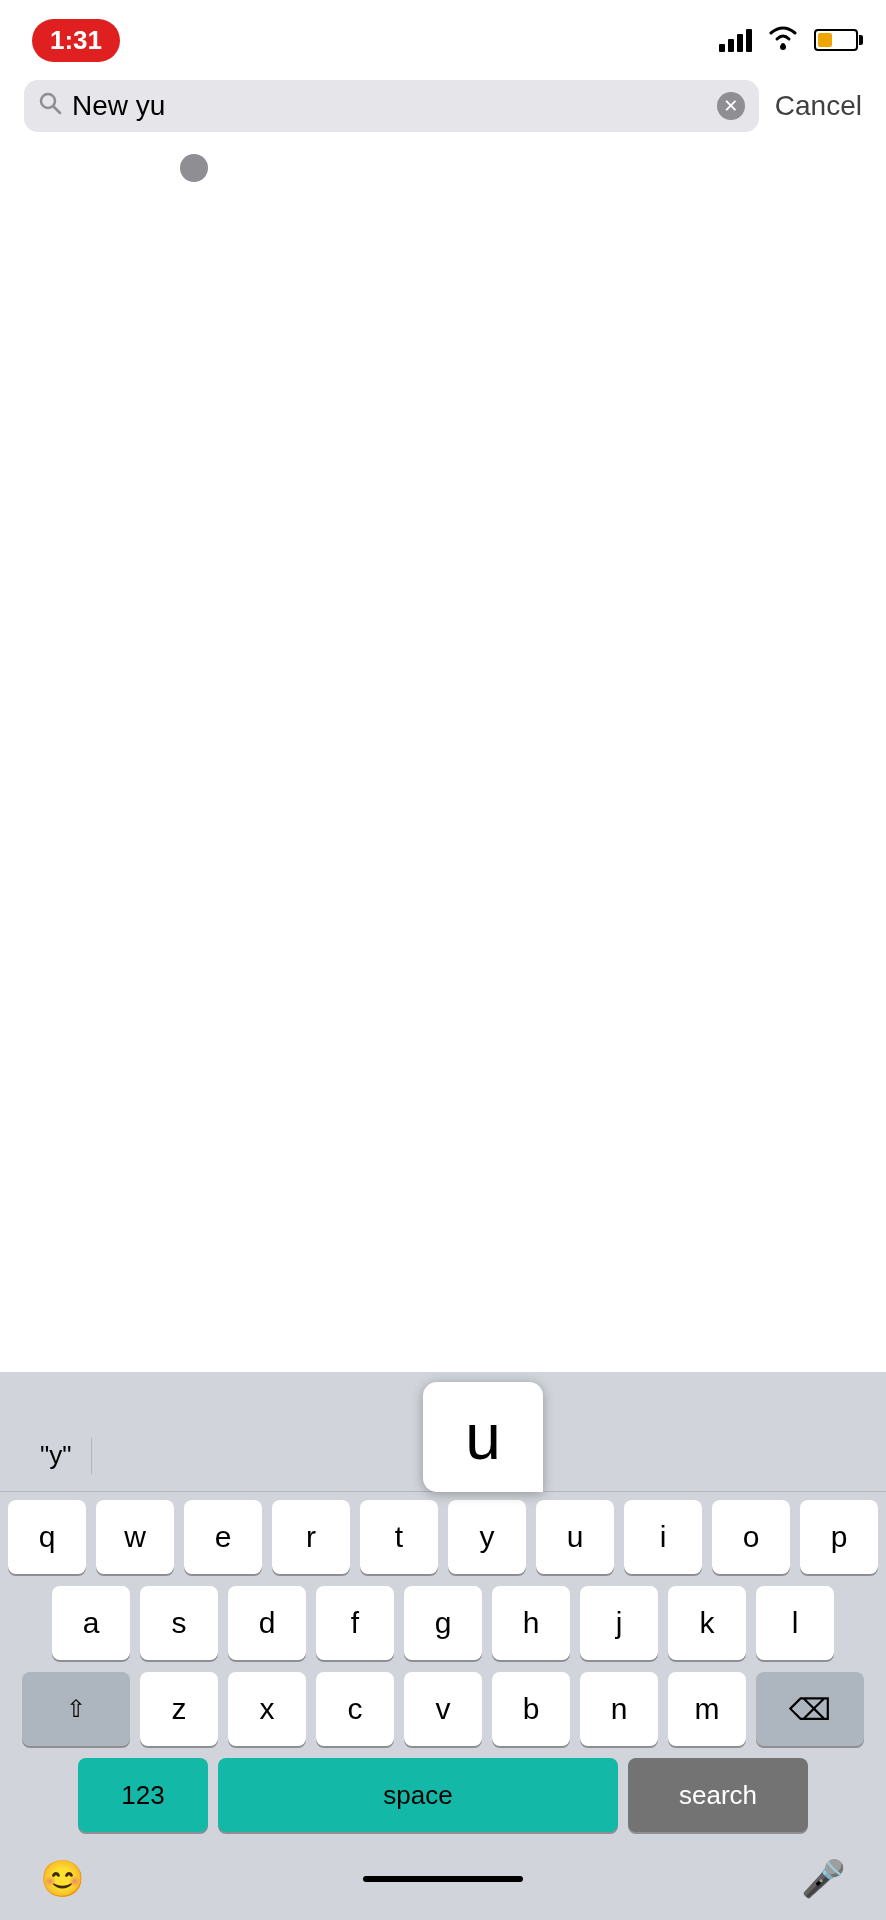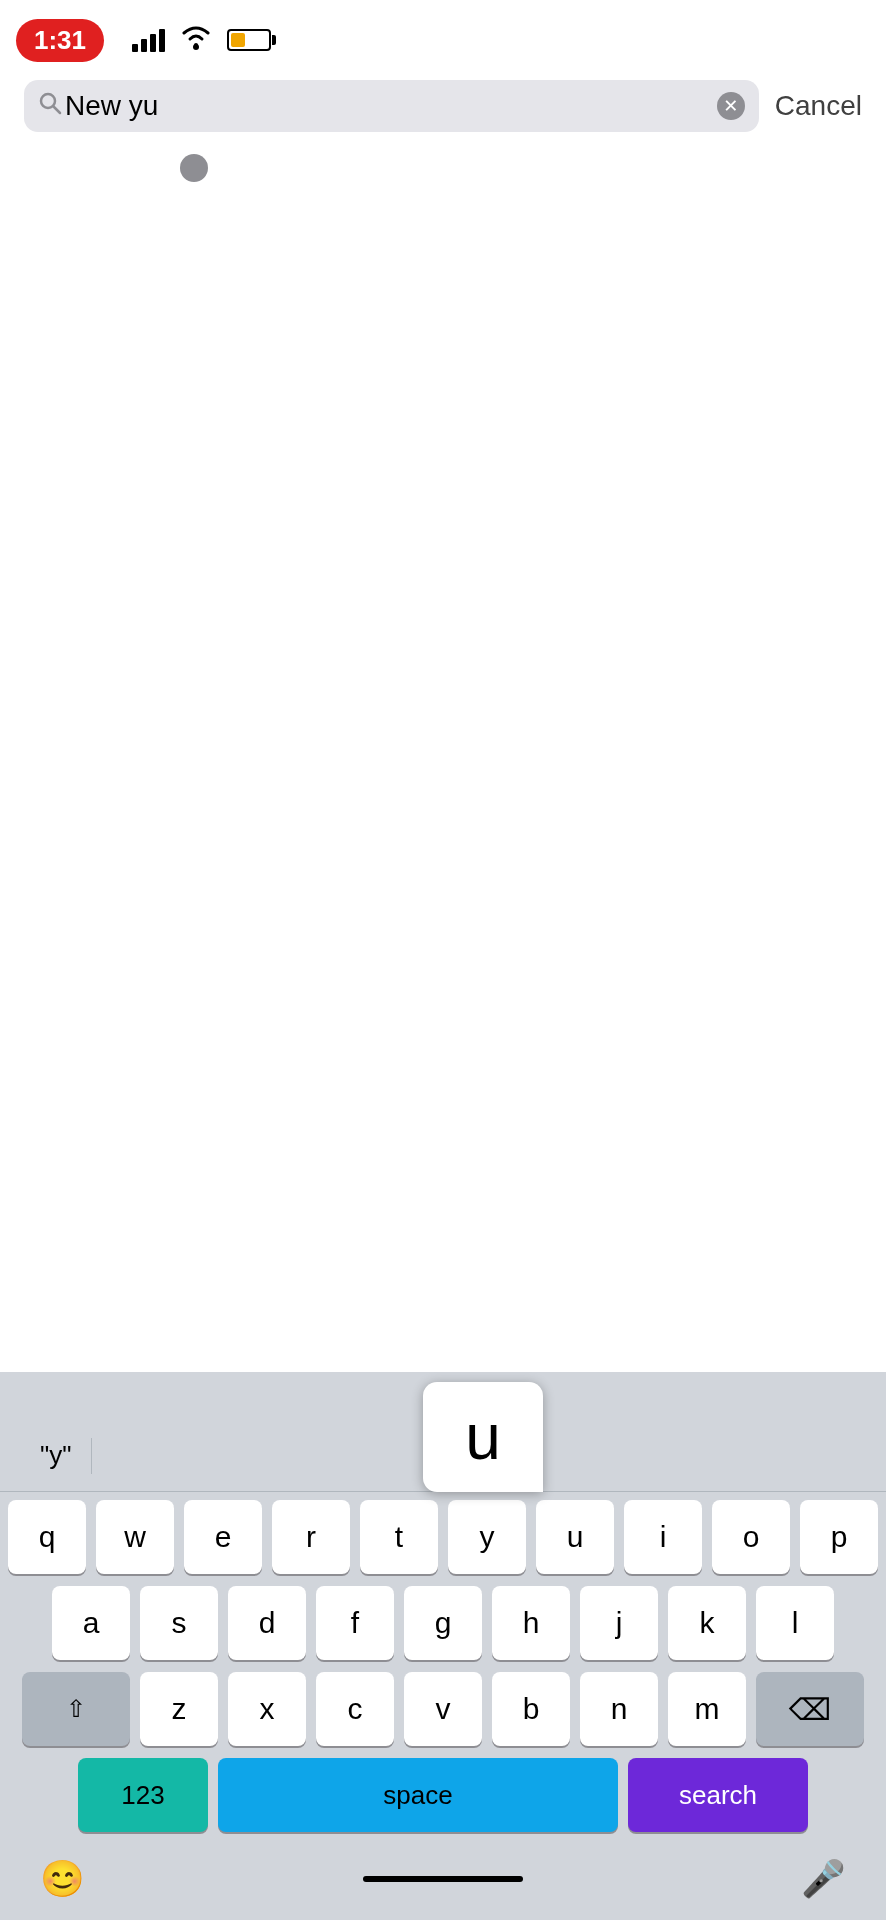--- a/index.html
+++ b/index.html
@@ -11,22 +11,22 @@
       background: #ffffff;
       font-family: -apple-system, 'SF Pro Display', 'Helvetica Neue', Arial, sans-serif;
       overflow: hidden;
       position: relative;
     }
 
     
     .status-bar {
       display: flex;
       align-items: center;
-      justify-content: flex-start;
-      padding: 10px 28px 0 16px;
+      justify-content: space-between;
+      padding: 10px 28px 0 32px;
       height: 70px;
       gap: 28px;
     }
 
     .time-badge {
       background: #e02020;
       color: white;
       font-weight: 700;
       font-size: 26px;
       padding: 6px 18px;
@@ -95,21 +95,21 @@
       gap: 16px;
     }
 
     .search-input-wrapper {
       flex: 1;
       background: #e5e5ea;
       border-radius: 14px;
       display: flex;
       align-items: center;
       padding: 10px 14px;
-      gap: 3px;
+      gap: 10px;
     }
 
     .search-icon-svg {
       color: #8e8e93;
       font-size: 22px;
       flex-shrink: 0;
     }
 
     .search-text-field {
       flex: 1;
@@ -249,35 +249,35 @@
       max-width: 108px;
     }
 
     .key.delete-key {
       background: #adb5be;
       flex: 1.4;
       max-width: 108px;
     }
 
     .key.space-key {
-      background: #0ea5e9;
+      background: #14b8a6;
       flex: 4;
       max-width: 400px;
       font-size: 26px;
     }
 
     .key.num-key {
       background: #14b8a6;
       flex: 1.8;
       max-width: 130px;
       font-size: 26px;
     }
 
     .key.search-key {
-      background: #6d28d9;
+      background: #737373;
       color: white;
       flex: 2;
       max-width: 180px;
       font-size: 26px;
       border-radius: 8px;
     }
 
     
     .bottom-bar {
       display: flex;

